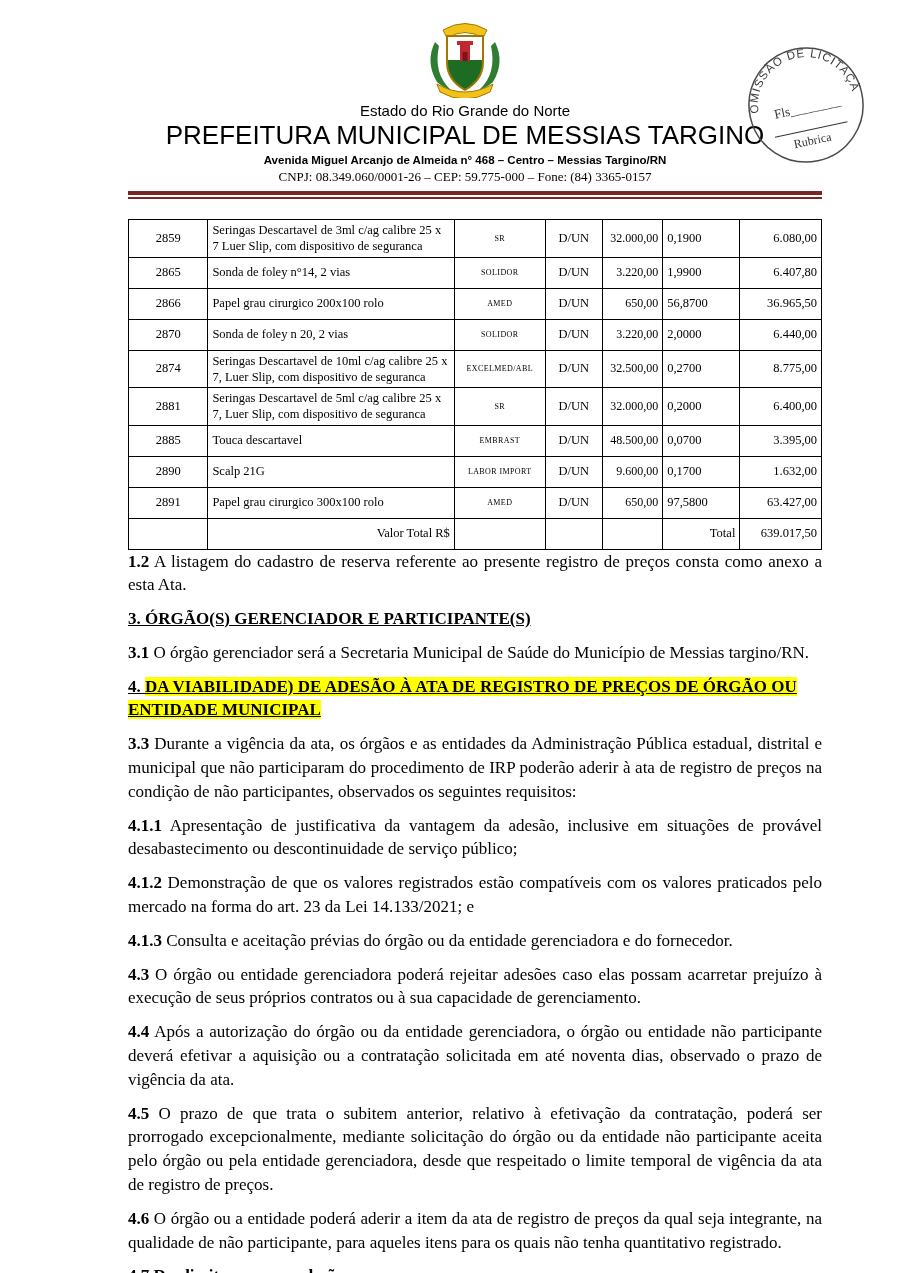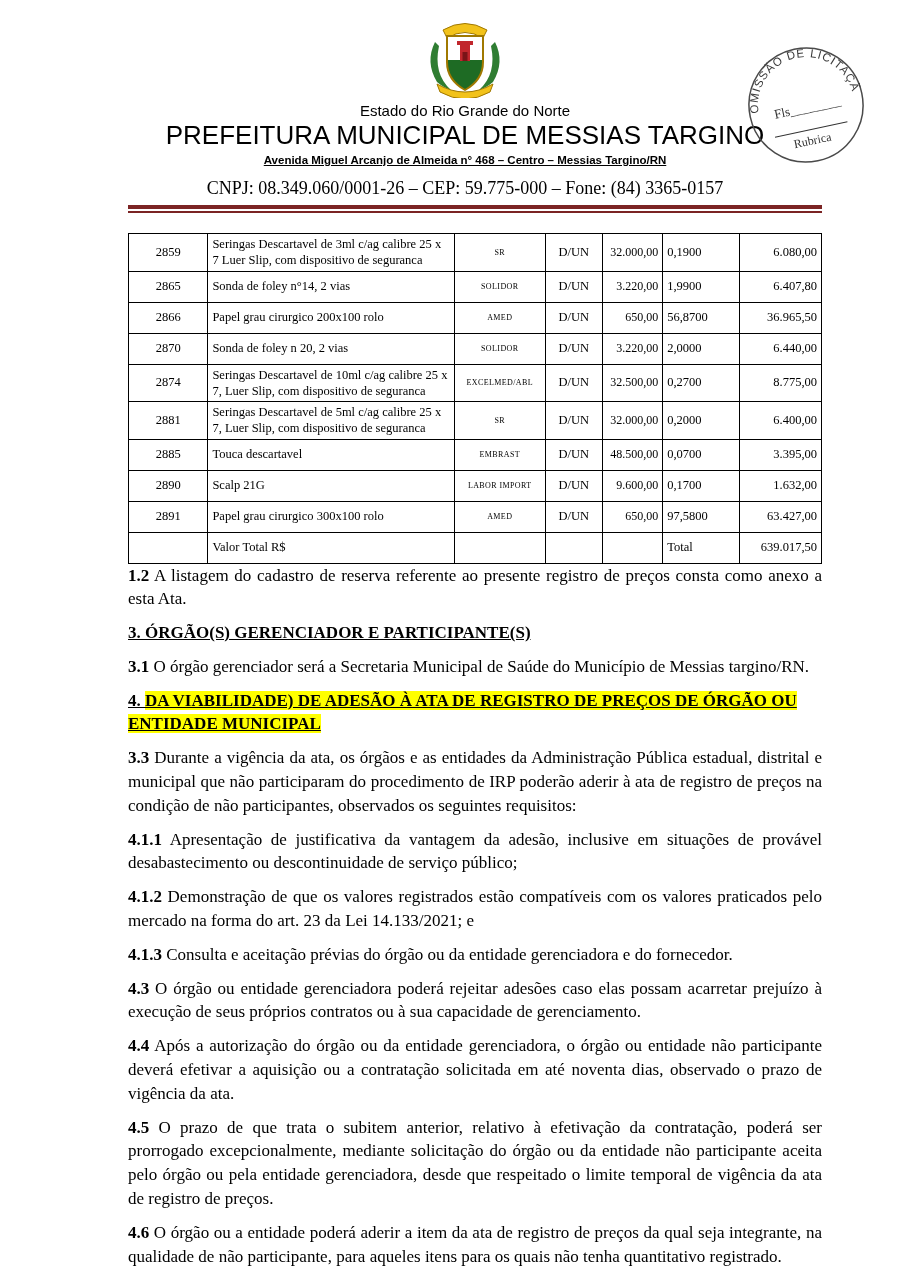--- a/index.html
+++ b/index.html
@@ -2,38 +2,38 @@
 <html><head>
 <meta charset="utf-8">
 <style>
   html,body{margin:0;padding:0;}
   body{width:900px;background:#ffffff;color:#000;font-family:"Liberation Serif",serif;}
   .page{position:relative;width:900px;height:1273px;overflow:hidden;background:#fff;}
   .header{text-align:center;padding-top:14px;padding-left:30px;}
   .logo{display:block;margin:0 auto;}
   .state-line{font-family:"Liberation Sans",sans-serif;font-size:15px;margin-top:4px;}
   .main-title{font-family:"Liberation Sans",sans-serif;font-size:26px;font-weight:normal;margin:1px 0 0 0;}
-  .address-line{font-family:"Liberation Sans",sans-serif;font-size:11.5px;font-weight:bold;margin-top:3px;text-decoration:underline;}
-  .cnpj-line{font-size:18px;margin-top:12px;text-align:center;}
+  .address-line{font-family:"Liberation Sans",sans-serif;font-size:11.5px;font-weight:bold;margin-top:3px;}
+  .cnpj-line{font-size:13px;margin-top:3px;text-align:center;}
   .content{width:694px;margin-left:128px;}
   .rule{margin-top:6px;}
   .rule-thick{height:4px;background:#7b2424;}
   .rule-thin{height:2px;background:#7b2424;margin-top:2px;}
   .stamp{position:absolute;top:40px;left:731px;}
   table.items{border-collapse:collapse;margin-top:20px;width:694px;font-size:12.5px;}
   table.items td{border:1px solid #000;padding:2px 4px;vertical-align:middle;}
   table.items tr{height:31px;}
   .col-item{width:80px;text-align:center;}
   .col-desc{width:275px;padding:5px;line-height:1.3;}
   .col-brand{width:85px;text-align:center;font-size:8px;letter-spacing:.4px;}
   .col-unit{width:52px;text-align:center;}
   .col-qty{width:52px;text-align:right;font-size:12px;padding-right:2px;}
   .col-price{width:74px;text-align:left;}
   .col-total{width:76px;text-align:right;}
-  .ta-center{text-align:left;margin-top:9px;}
+  .ta-center{text-align:right;margin-top:9px;}
   tr.total-row{height:34px;}
   .body-content{font-size:17px;line-height:1.4;text-align:justify;}
   .body-content p{margin:0 0 10px 0;}
   .body-content p.heading{font-weight:bold;text-align:left;}
   .body-content p.bold{font-weight:bold;}
   .underline{text-decoration:underline;}
   .highlight{background:#ffff00;}
 </style>
 </head>
 <body>

